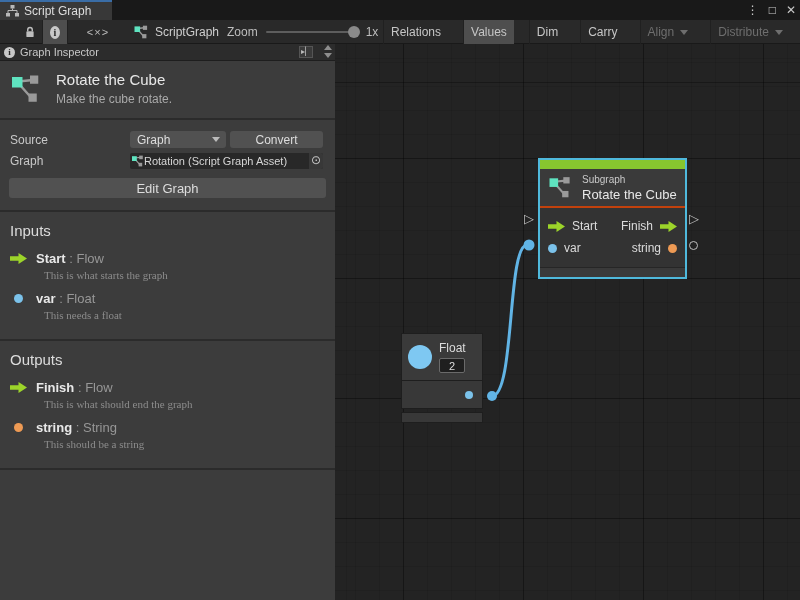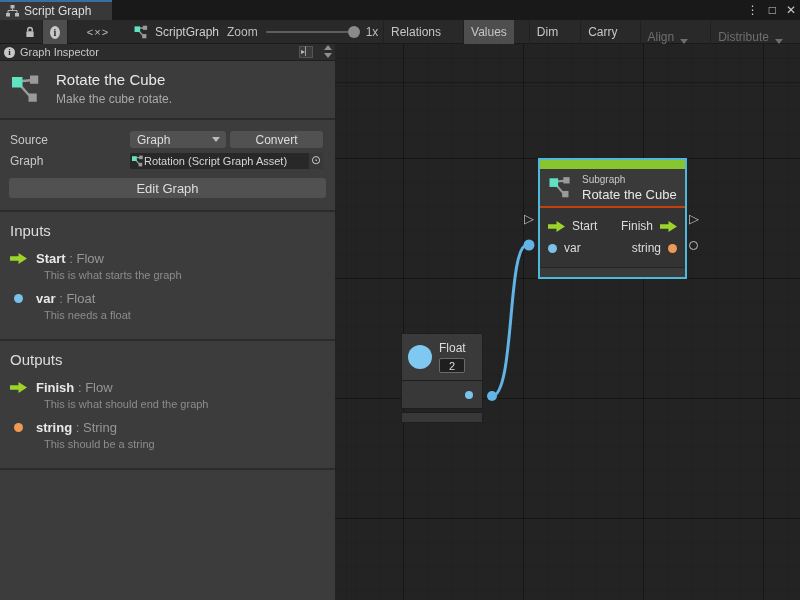--- a/index.html
+++ b/index.html
@@ -25,21 +25,21 @@
   .tb-lock { left:18px; width:24px; border:none; }
   .tb-info { left:42px; width:26px; }
   .tb-code { left:76px; width:44px; border:none; color:#BDBDBD; letter-spacing:1px; font-size:11px; }
   .tb-graphname { position:absolute; left:134px; top:0; height:24px; display:flex; align-items:center; gap:6px; color:#CFCFCF; }
   .tb-zoom { position:absolute; left:227px; top:0; height:24px; display:flex; align-items:center; gap:8px; color:#BDBDBD; }
   .zoom-track { position:relative; width:92px; height:2px; background:#5E5E5E; border-radius:1px; }
   .zoom-handle { position:absolute; right:-2px; top:-5px; width:12px; height:12px; border-radius:50%; background:#8A8A8A; }
   .tb-right { position:absolute; left:368px; right:0; top:0; height:24px; display:flex; }
   .tb-right .tbtn { position:relative; flex:0 0 auto; border-right:none;margin-left:15px; }
   .tb-right .tbtn:last-child { flex:1 1 auto; }
-  .tbtn.disabled { color:#6E6E6E;align-items:flex-end; }
+  .tbtn.disabled { color:#6E6E6E; }
   .caret-down { display:inline-block; width:0; height:0; border-left:4px solid transparent;
     border-right:4px solid transparent; border-top:5px solid #6E6E6E; margin-left:6px; }
 
   .circle-i { display:inline-flex; width:13px; height:13px; border-radius:50%; background:#C8C8C8;
     color:#262626; font-size:10px; font-weight:bold; align-items:center; justify-content:center;
     font-family:"Liberation Serif","DejaVu Serif",serif; }
 
   
   .panel { position:absolute; left:0; top:44px; width:335px; bottom:0; background:#3C3C3C; }
   .panel-header { position:relative; height:17px; background:#2C2C2C; border-bottom:1px solid #1E1E1E;
@@ -71,21 +71,21 @@
   .object-field .of-text { flex:1; overflow:hidden; }
   .of-picker { flex:0 0 14px; color:#C8C8C8; font-size:12px; text-align:center; background:#383838; height:100%; line-height:15px; }
   .edit-btn { height:20px; margin:8px 9px 2px 9px; font-size:13px; }
 
   .io-section { padding:8px 0 10px 0; }
   .io-header { color:#DCDCDC; font-size:15px; margin:2px 0 10px 10px; }
   .io-entry { margin:0 0 8px 10px; }
   .io-row { display:flex; align-items:center; gap:9px; }
   .io-name { color:#E8E8E8; font-size:13px; font-weight:bold; }
   .io-type { color:#979797; font-size:13px; }
-  .io-desc { margin-left:34px; color:#8C8C8C; font-size:11px; margin-top:2px; }
+  .io-desc { margin-left:34px; color:#8C8C8C; font-size:11px; margin-top:2px;font-family:Liberation Serif, serif; }
   .dot { display:inline-block; width:9px; height:9px; border-radius:50%; }
   .dot.blue { background:#7BC2EA; }
   .dot.orange { background:#EE9A54; }
 
   
   .canvas { position:absolute; left:335px; top:44px; right:0; bottom:0; background-color:#232323;
     background-image:
       repeating-linear-gradient(to right, rgba(0,0,0,0.30) 0 1px, transparent 1px 120px),
       repeating-linear-gradient(to bottom, rgba(0,0,0,0.30) 0 1px, transparent 1px 120px),
       repeating-linear-gradient(to right, rgba(0,0,0,0.09) 0 1px, transparent 1px 24px),

